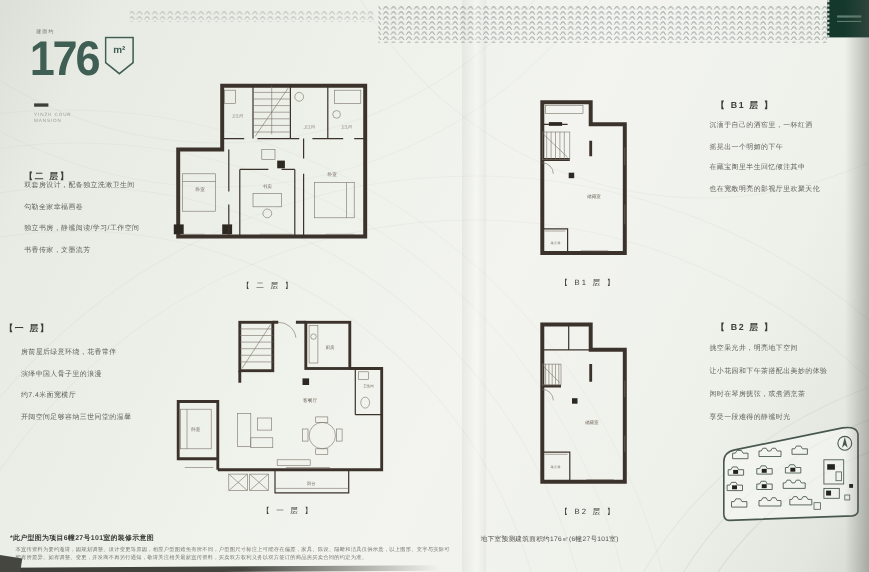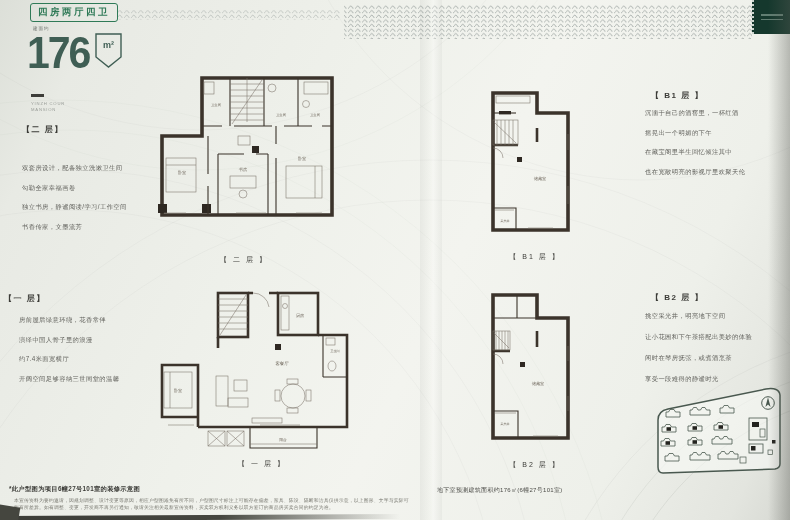--- a/index.html
+++ b/index.html
@@ -56,21 +56,20 @@
         <circle cx="430" cy="720" r="560" stroke-opacity=".05"></circle>
       <circle cx="200" cy="-250" r="380" stroke-opacity=".05"></circle>
         <circle cx="200" cy="-250" r="420" stroke-opacity=".04"></circle>
       <circle cx="900" cy="690" r="300" stroke-opacity=".12"></circle>
         <circle cx="910" cy="700" r="340" stroke-opacity=".10"></circle>
       <circle cx="920" cy="720" r="390" stroke-opacity=".07"></circle>
         <circle cx="640" cy="-180" r="360" stroke-opacity=".05"></circle>
     </g>
   </svg>
 
-  <div class="abs title-badge">四房两厅四卫</div>
   <svg class="abs" style="left:118px;top:4px" width="640" height="37">
     <defs>
         <pattern id="wv" width="7" height="4.6" patternUnits="userSpaceOnUse">
       <path d="M0,3.6 Q1.75,0.4 3.5,3.6 T7,3.6" fill="none" stroke="#8e9694" stroke-width="0.9"></path>
     </pattern>
       </defs>
     <rect x="0" y="6" width="222" height="10" fill="url(#wv)" opacity="0.5"></rect>
     <rect x="226" y="1" width="408" height="34" fill="url(#wv)" opacity="0.8"></rect>
   </svg>
   <div class="abs area-prefix">建面约</div>
@@ -82,21 +81,21 @@
   <div class="abs dash"></div>
   <div class="abs brand">
     <div>YINZH COUR</div>
     <div>MANSION</div>
   </div>
   <div class="abs plaque">
       <i></i>
       <i></i>
     </div>
 
-  <div class="abs sec-h" style="left:22px;top:124px">【二 层】</div>
+  <div class="abs sec-h" style="left:22px;top:155px">【二 层】</div>
   <div class="abs sec-lines" style="left:22px;top:153px">
     <div>双套房设计，配备独立洗漱卫生间</div>
     <div>勾勒全家幸福画卷</div>
     <div>独立书房，静谧阅读/学习/工作空间</div>
     <div>书香传家，文墨流芳</div>
   </div>
   <div class="abs sec-h" style="left:4px;top:293px">【一 层】</div>
   <div class="abs sec-lines" style="left:19px;top:305px">
     <div>房前屋后绿意环绕，花香常伴</div>
     <div>演绎中国人骨子里的浪漫</div>

